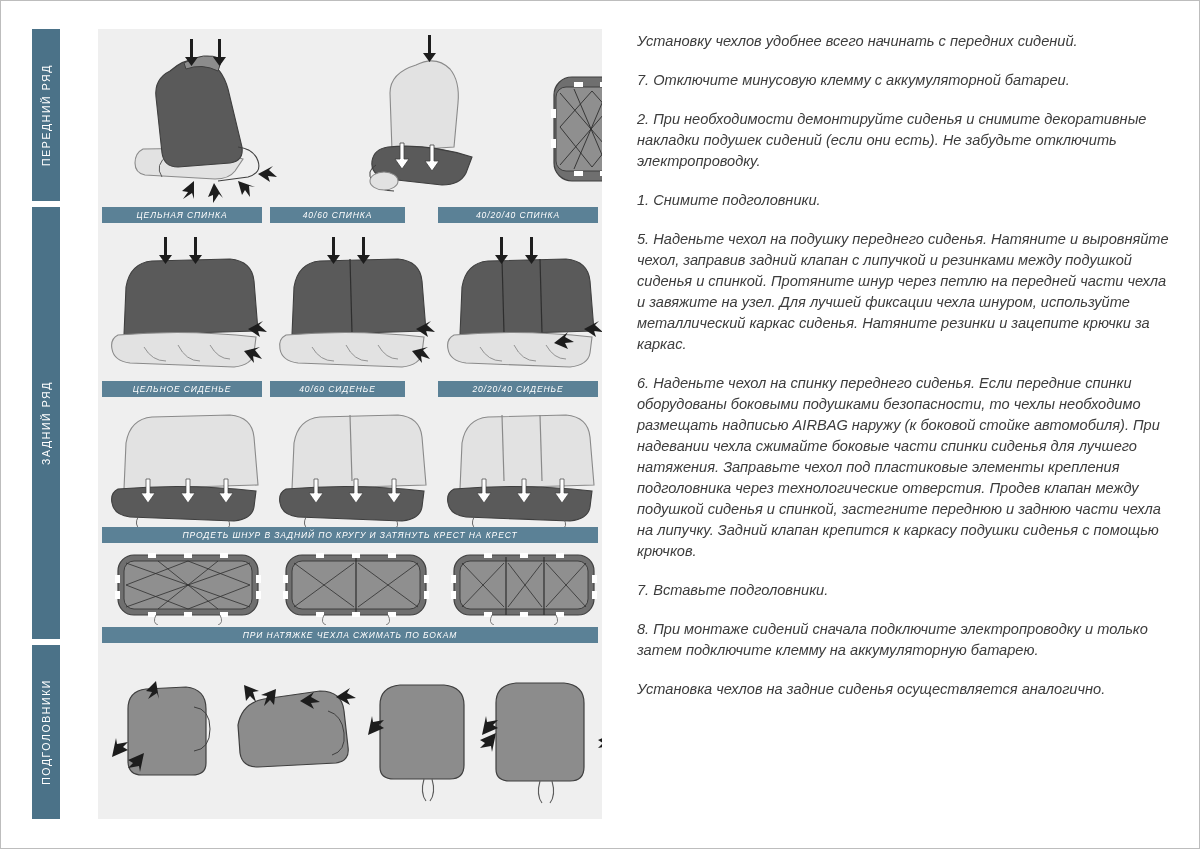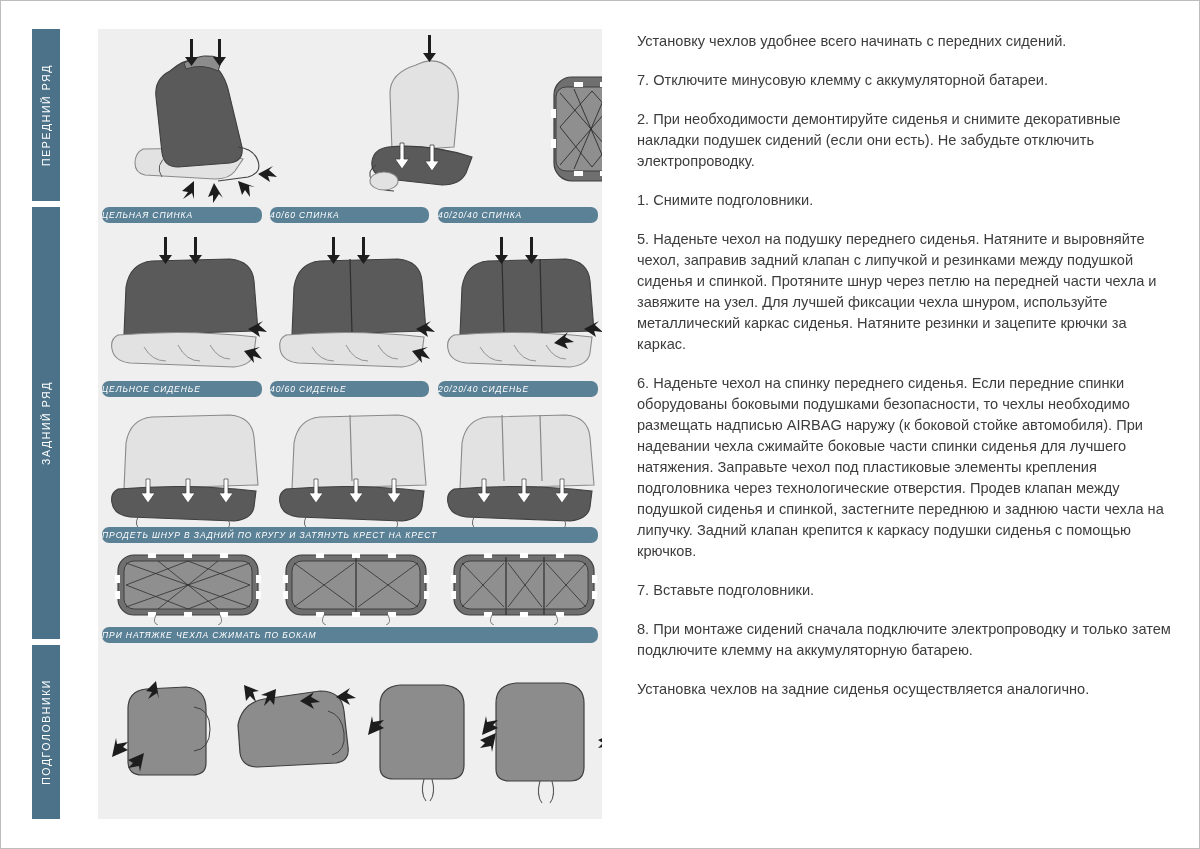--- a/index.html
+++ b/index.html
@@ -69,46 +69,46 @@
     height: 790px;
     background: #efefef;
   }
 
   .caption {
     position: absolute;
     background: #5b8196;
     color: #ffffff;
     font-size: 8.5px;
     letter-spacing: 0.9px;
-    text-align: left;
+    text-align: center;
     line-height: 16px;
     height: 16px;
     font-style: italic;
-    border-radius: 7px;
   }
 
   .cap-row1 { top: 178px; }
   .cap-row2 { top: 352px; }
   .c1 { left: 4px;   width: 160px; }
-  .c2 { left: 172px; width: 159px; }
+  .c2 { left: 172px; width: 135px; }
   .c3 { left: 340px; width: 160px; font-style: italic; }
 
   .cap-wide {
     left: 4px;
     width: 496px;
   }
   .cap-strap { top: 498px; }
   .cap-sides { top: 598px; }
 
   
   .right-panel {
     position: absolute;
     left: 636px;
     top: 30px;
     width: 538px;
+    font-style: italic;
   }
   .right-panel p {
     margin: 0 0 18px 0;
     font-size: 14.6px;
     line-height: 21px;
     color: #3c3c3c;
   }
 
   svg { display: block; }
 </style>

